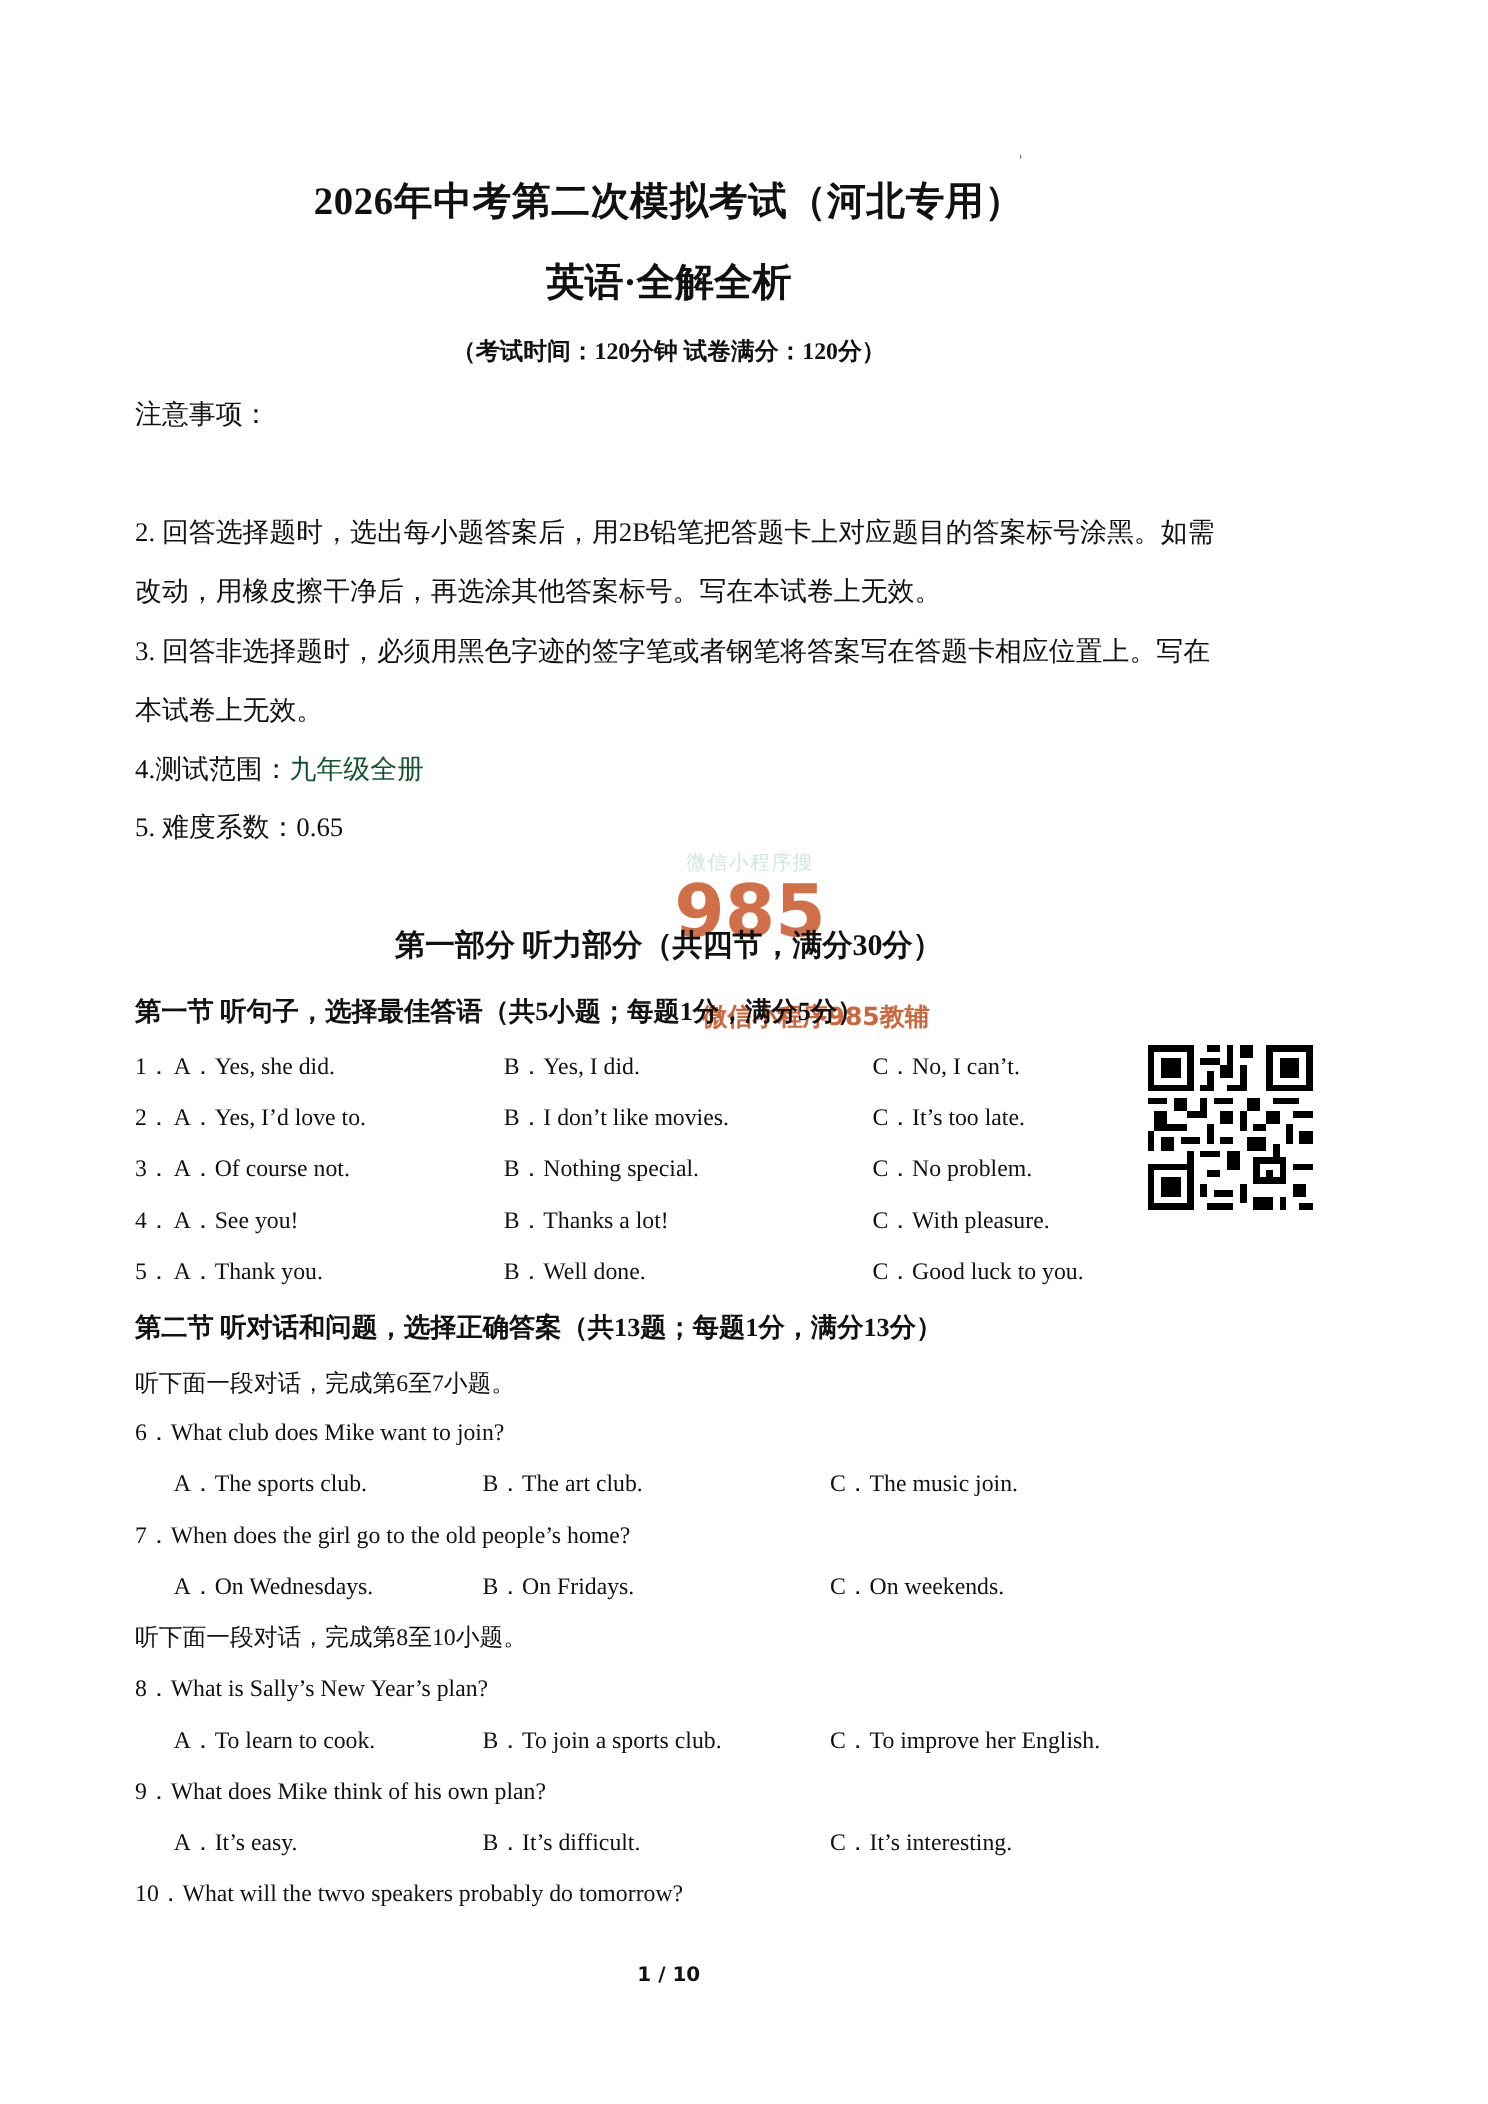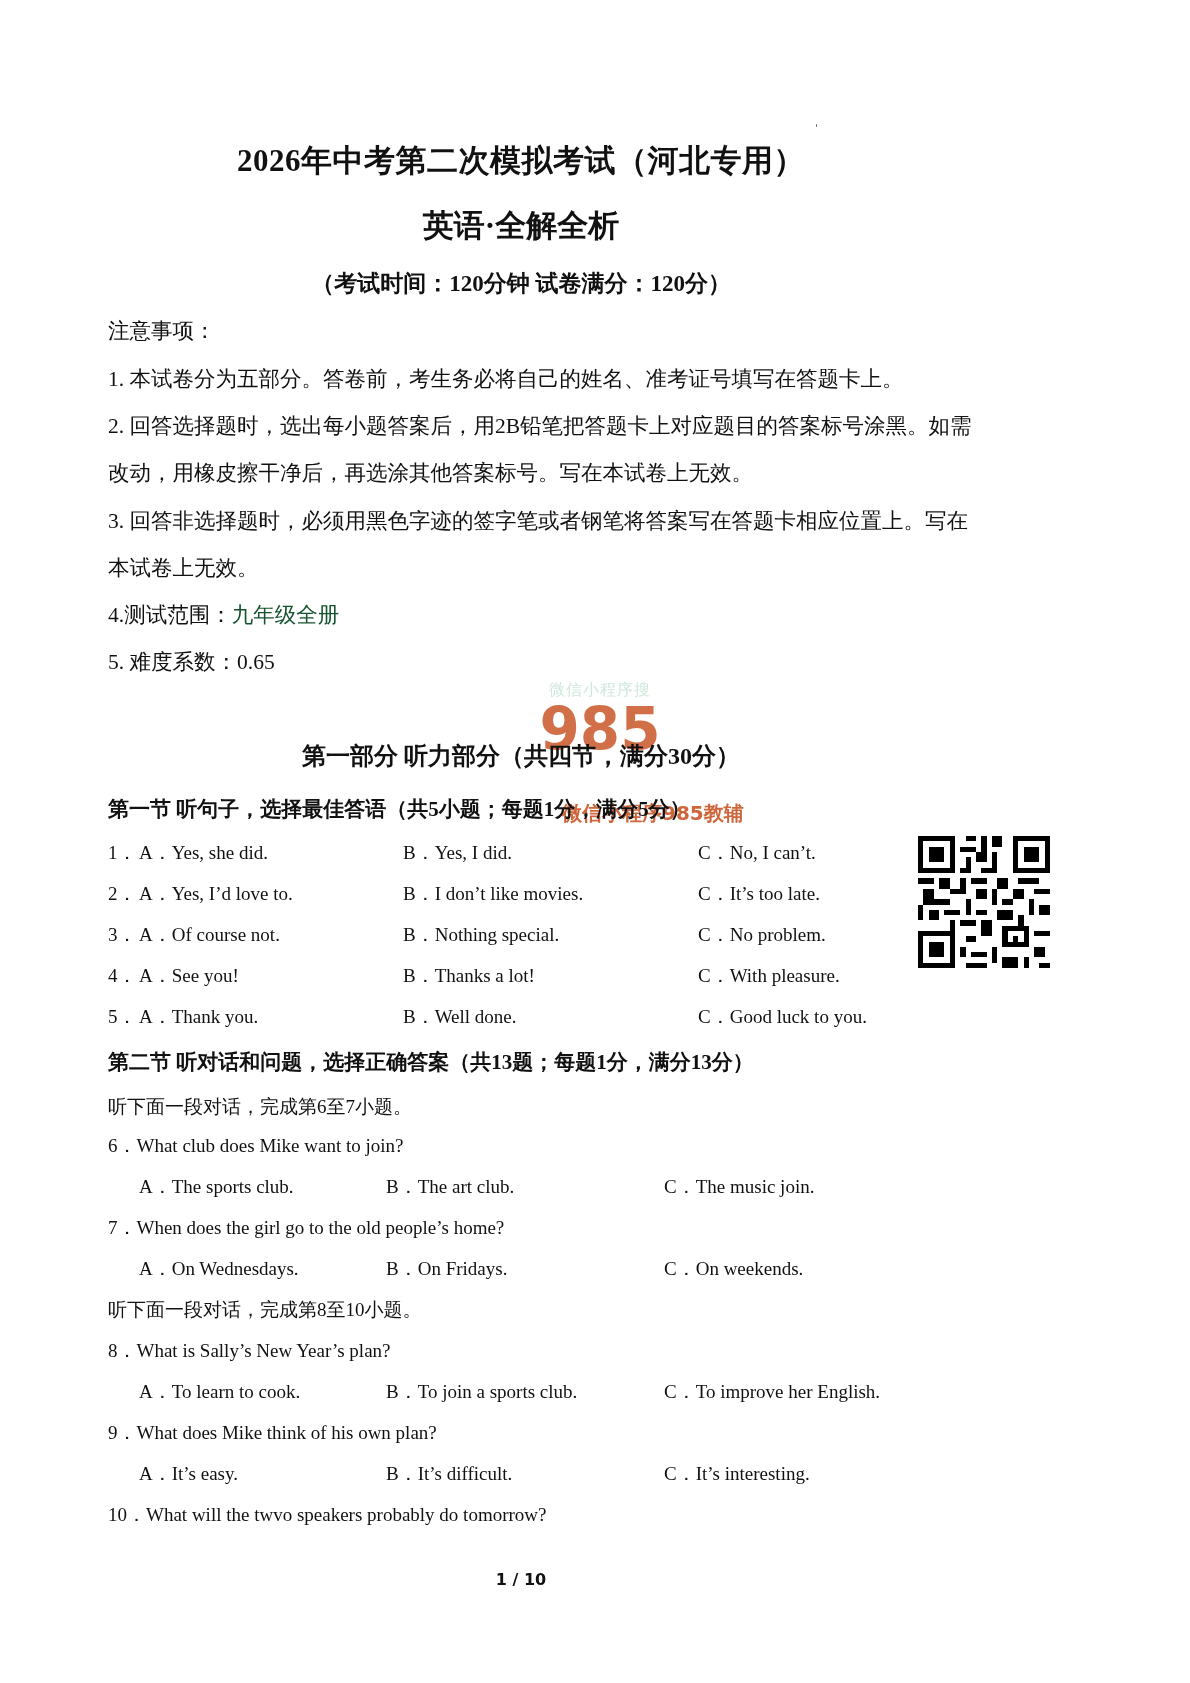--- a/index.html
+++ b/index.html
@@ -1,22 +1,22 @@
 <!DOCTYPE html>
 <html><head>
 <meta charset="utf-8">
 <style>
   html, body { margin: 0; padding: 0; background: #ffffff; }
   body { width: 1190px; height: 1683px; position: relative; overflow: hidden;
          font-family: "Liberation Serif", "DejaVu Serif", serif; color: #111; }
   .page { position: absolute; inset: 0; }
-  .center { position: absolute; left: 2px; width: 1038px; text-align: center; }
+  .center { position: absolute; left: 16px; width: 1038px; text-align: center; }
   .title { top: 140px; font-size: 31px; font-weight: bold; letter-spacing: 0.5px; }
   .subtitle { top: 205px; font-size: 31px; font-weight: bold; }
-  .info { top: 268px; font-size: 23px; font-weight: bold; }
+  .info { top: 268px; font-size: 19px; font-weight: bold; }
   .tick { position: absolute; left: 816px; top: 124px; width: 1px; height: 3px; background: #777; }
   .line { position: absolute; left: 108px; font-size: 21.5px; white-space: nowrap; }
   .notes-head { top: 316px; }
   .n1 { top: 364px; } .n2 { top: 411px; } .n2b { top: 458px; }
   .n3 { top: 506px; } .n3b { top: 553px; } .n4 { top: 600px; }
   .n5 { top: 647px; } .n6 { top: 694px; }
   .red { color: #14532d; }
   .part-head { top: 740px; font-size: 24px; font-weight: bold; }
   .sec-head { position: absolute; left: 108px; font-size: 21px; font-weight: bold; white-space: nowrap; }
   .sec1 { top: 795px; }
@@ -44,21 +44,20 @@
   <div class="center subtitle">英语·全解全析</div>
   <div class="center info">（考试时间：120分钟  试卷满分：120分）</div>
 
   <div class="watermark">
     <div class="wm-top">微信小程序搜</div>
     <div class="wm-num">985</div>
   </div>
   <div class="wm-bottom">微信小程序985教辅</div>
 
   <div class="line notes-head">注意事项：</div>
-  <div class="line n1">1. 本试卷分为五部分。答卷前，考生务必将自己的姓名、准考证号填写在答题卡上。</div>
   <div class="line n2">2. 回答选择题时，选出每小题答案后，用2B铅笔把答题卡上对应题目的答案标号涂黑。如需</div>
   <div class="line n2b">改动，用橡皮擦干净后，再选涂其他答案标号。写在本试卷上无效。</div>
   <div class="line n3">3. 回答非选择题时，必须用黑色字迹的签字笔或者钢笔将答案写在答题卡相应位置上。写在</div>
   <div class="line n3b">本试卷上无效。</div>
   <div class="line n4"><span>4.测试范围：</span><span class="red">九年级全册</span></div>
   <div class="line n5">5. 难度系数：0.65</div>
 
   <div class="center part-head">第一部分  听力部分（共四节，满分30分）</div>
   <div class="sec-head sec1">第一节  听句子，选择最佳答语（共5小题；每题1分，满分5分）</div>
 

